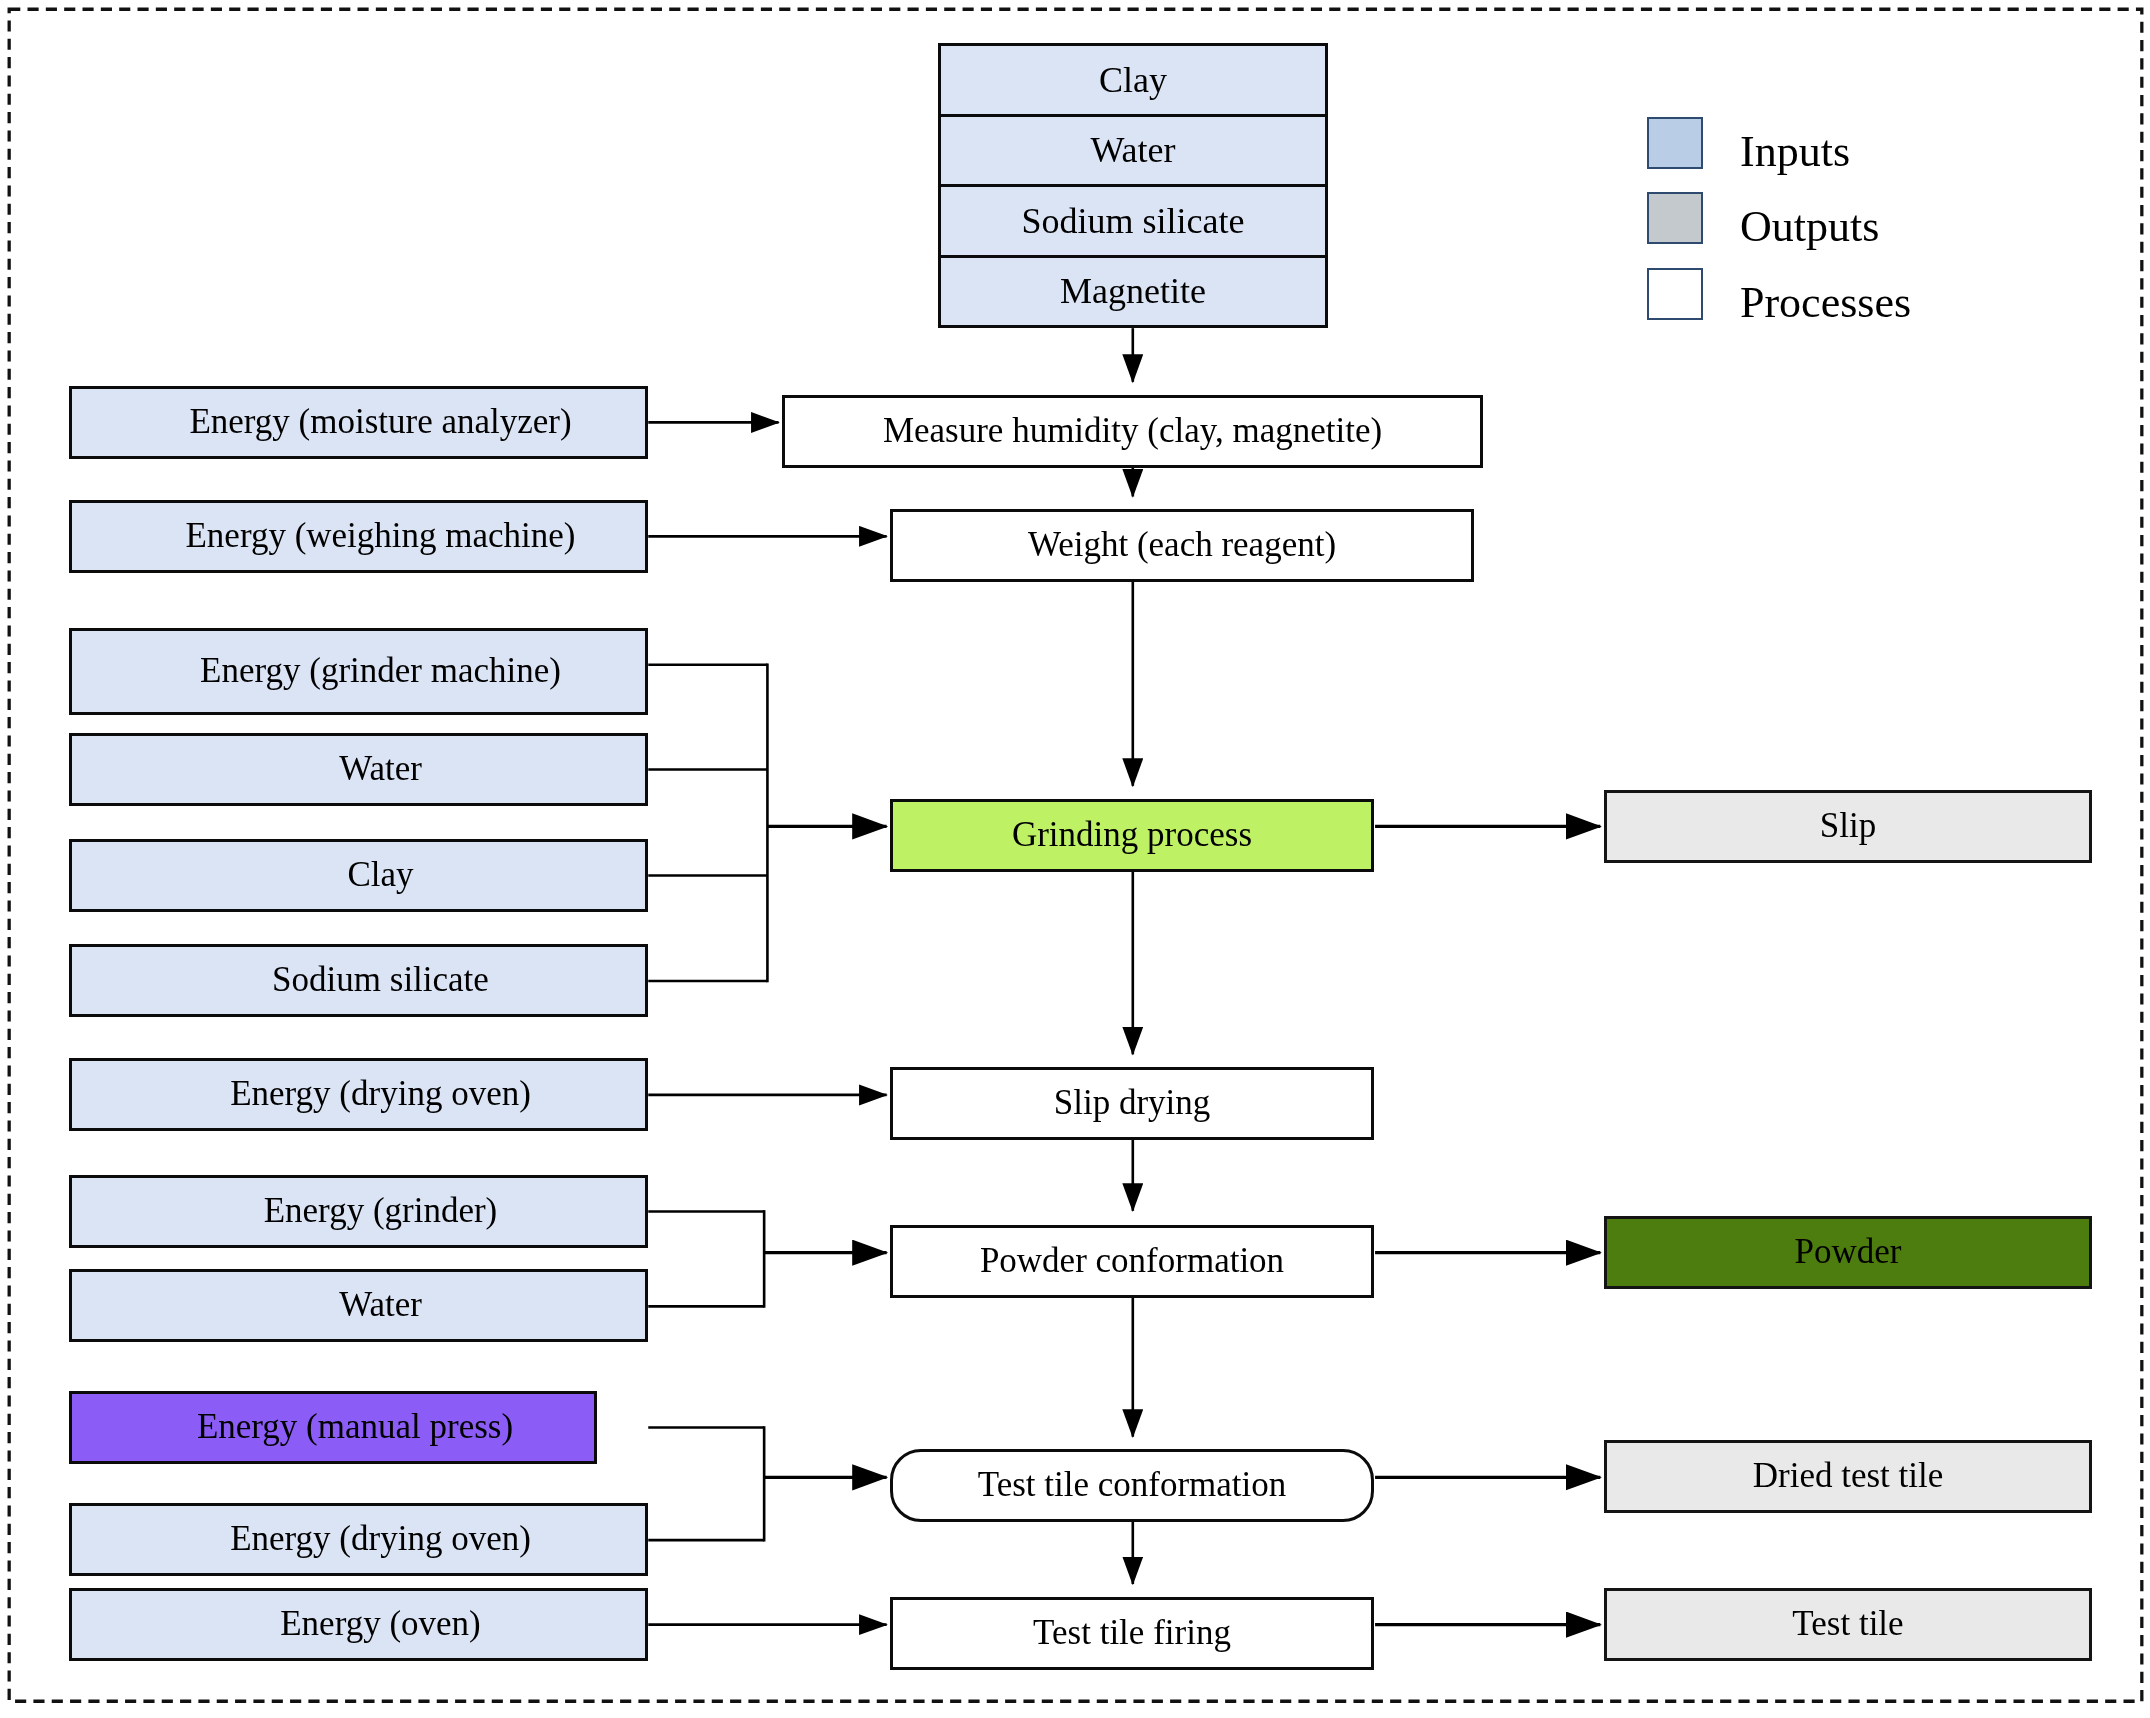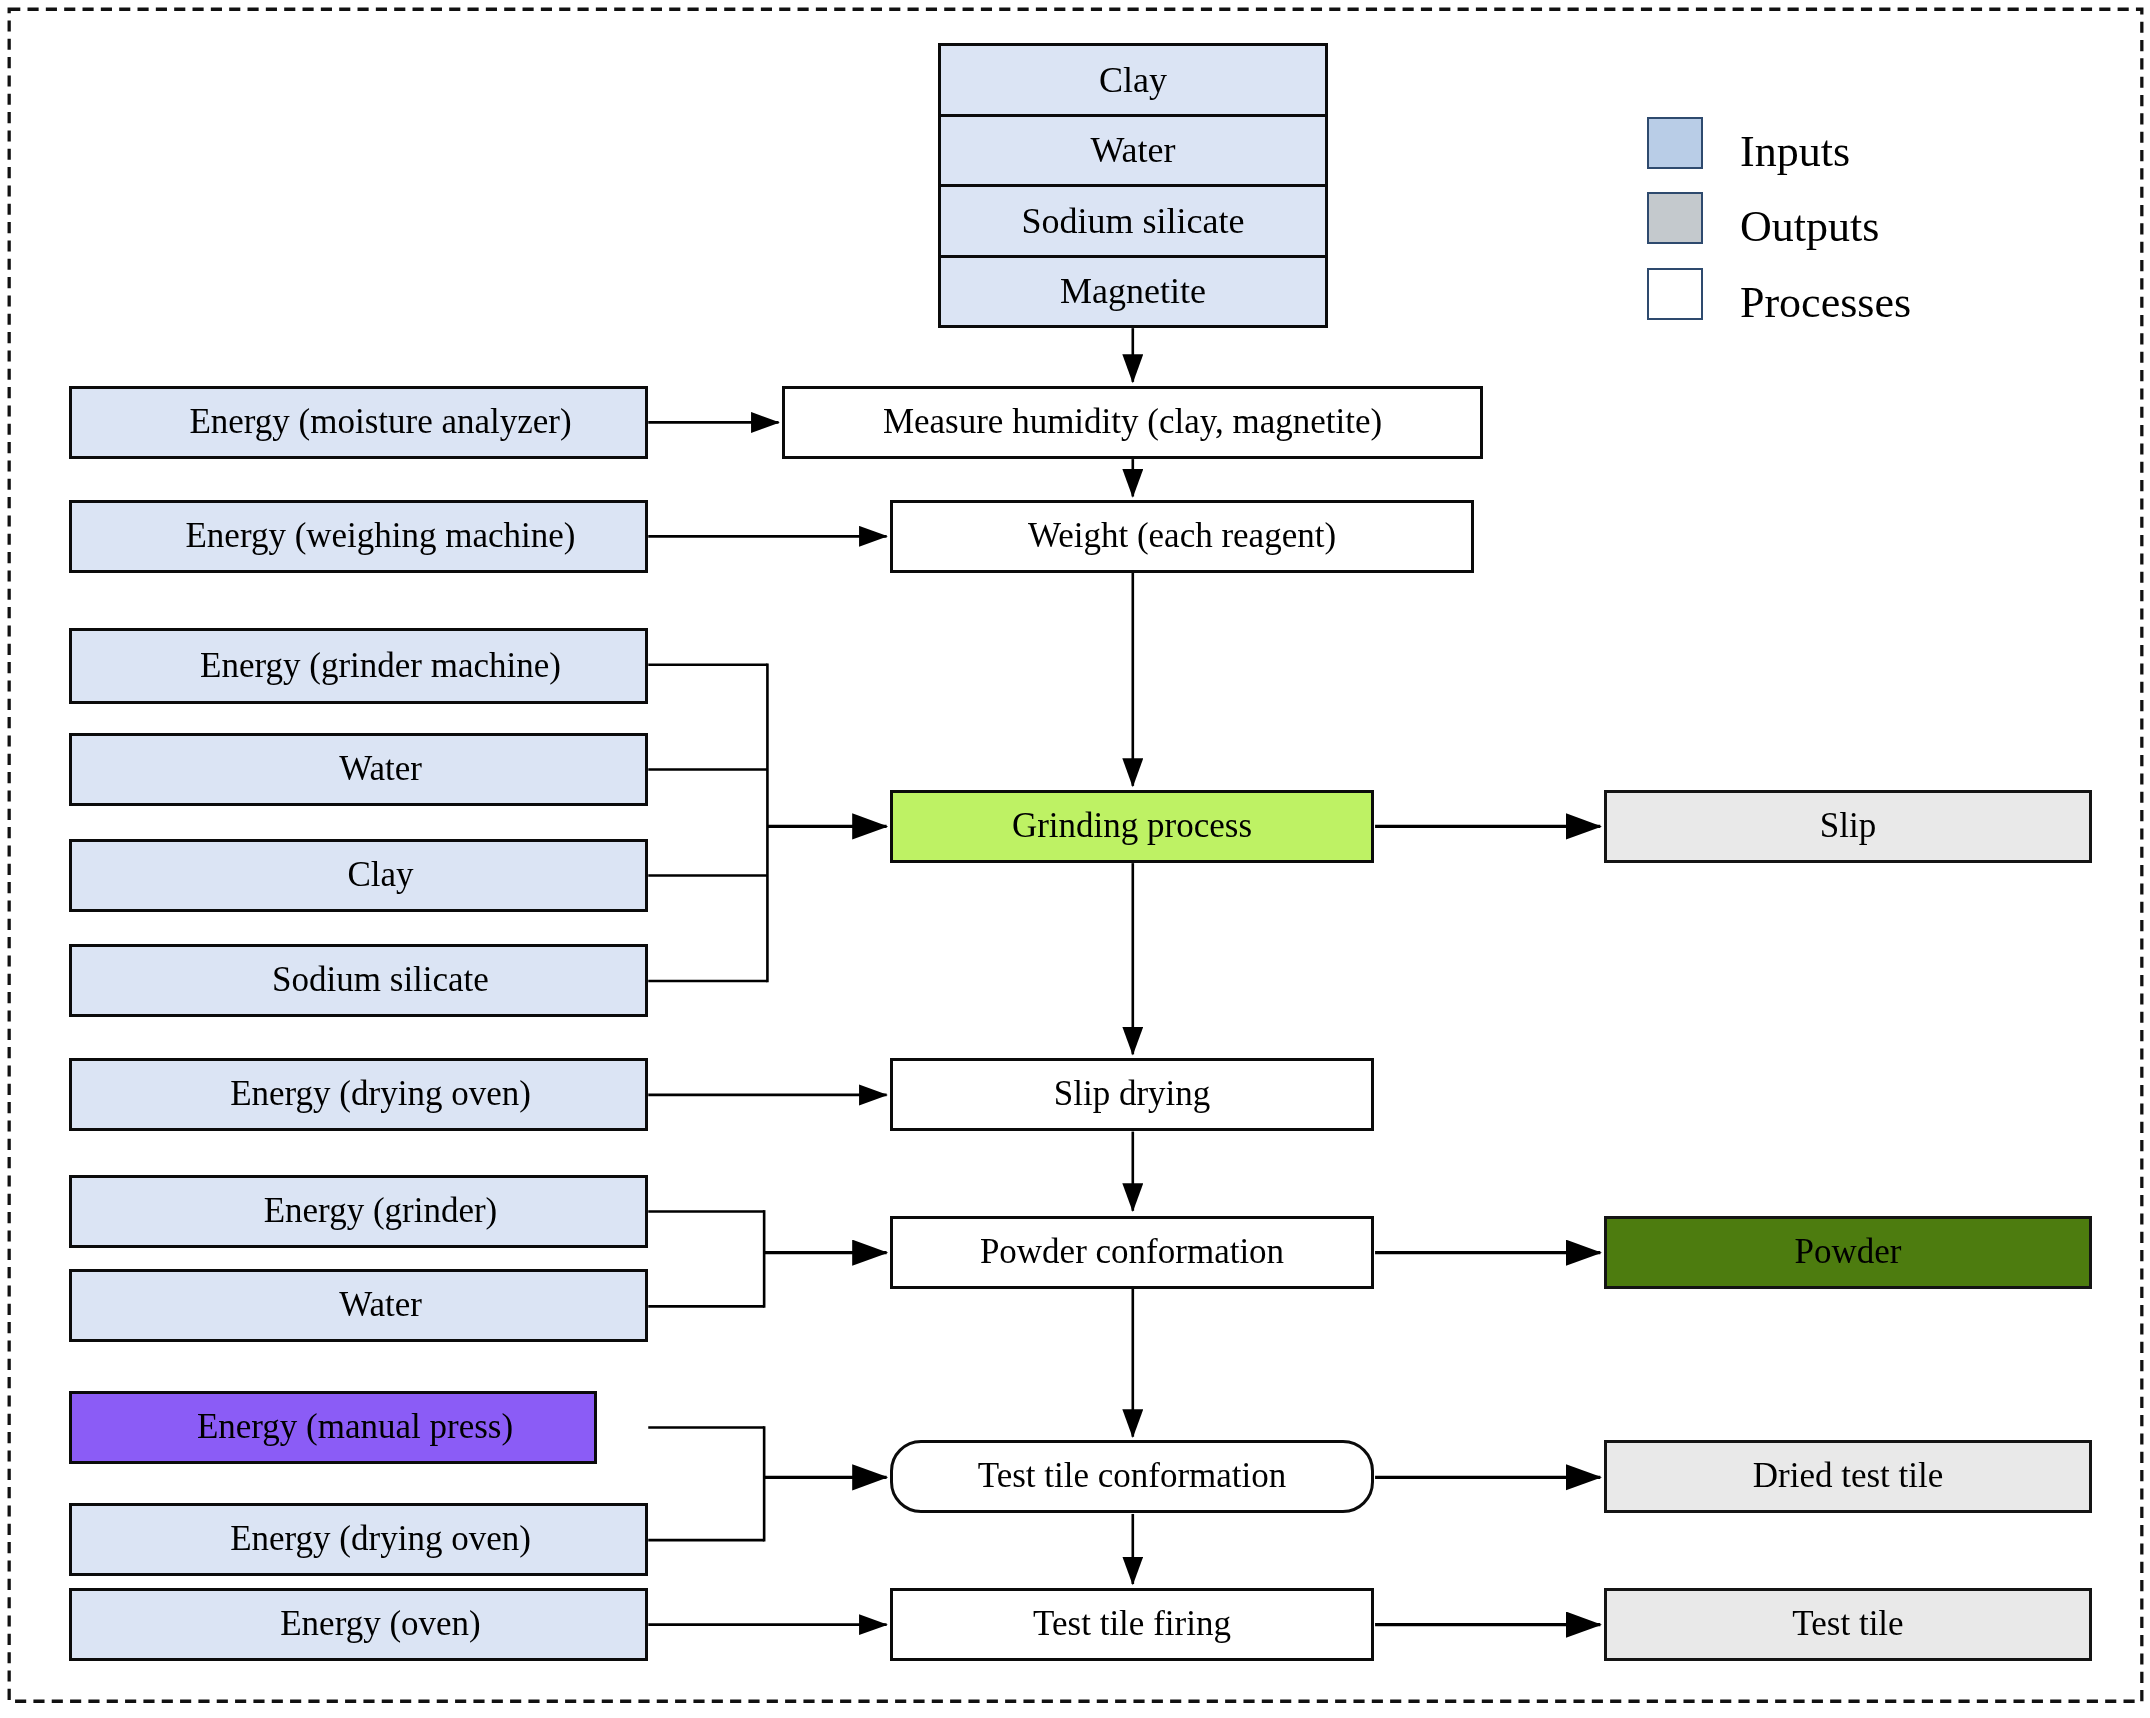--- a/index.html
+++ b/index.html
@@ -8,21 +8,21 @@
     font-family:"Liberation Serif","DejaVu Serif",serif;color:#000;
   }
   .canvas{position:absolute;inset:0;}
   svg.connectors{position:absolute;left:0;top:0;z-index:1;}
   .box{
     position:absolute;z-index:2;display:flex;align-items:center;justify-content:center;
     text-align:center;font-size:35px;line-height:1.1;box-sizing:border-box;
     background:#fff;
   }
   .box.input{border:3.9px solid #0b0b0b;padding-left:44px;}
-  .box.process{border:3.3px solid #0b0b0b;}
+  .box.process{border:3.3px solid #0b0b0b;margin-top:9px;}
   .box.output{border:3.3px solid #141414;}
   .stack{
     position:absolute;left:938px;top:43px;width:390px;height:285px;z-index:2;
     border:3.9px solid #0b0b0b;box-sizing:border-box;display:flex;flex-direction:column;
   }
   .stack-row{
     flex:1;display:flex;align-items:center;justify-content:center;
     font-size:36px;border-bottom:3.9px solid #0b0b0b;box-sizing:border-box;
   }
   .stack-row:last-child{border-bottom:none;}
@@ -106,21 +106,21 @@
       <div class="legend-label">Outputs</div>
     </div>
     <div class="legend-row" style="top:151px;">
       <div class="legend-swatch" style="background: rgb(255, 255, 255);"></div>
       <div class="legend-label">Processes</div>
     </div>
   </div>
 
   <div class="box input" style="left: 69px; top: 386px; width: 579px; height: 73px; background: rgb(219, 228, 244);">Energy (moisture analyzer)</div>
   <div class="box input" style="left: 69px; top: 500px; width: 579px; height: 73px; background: rgb(219, 228, 244);">Energy (weighing machine)</div>
-  <div class="box input" style="left: 69px; top: 628px; width: 579px; height: 76px; background: rgb(219, 228, 244);">Energy (grinder machine)</div>
+  <div class="box input" style="left: 69px; top: 628px; width: 579px; height: 87px; background: rgb(219, 228, 244);">Energy (grinder machine)</div>
   <div class="box input" style="left: 69px; top: 733px; width: 579px; height: 73px; background: rgb(219, 228, 244);">Water</div>
   <div class="box input" style="left: 69px; top: 839px; width: 579px; height: 73px; background: rgb(219, 228, 244);">Clay</div>
   <div class="box input" style="left: 69px; top: 944px; width: 579px; height: 73px; background: rgb(219, 228, 244);">Sodium silicate</div>
   <div class="box input" style="left: 69px; top: 1058px; width: 579px; height: 73px; background: rgb(219, 228, 244);">Energy (drying oven)</div>
   <div class="box input" style="left: 69px; top: 1175px; width: 579px; height: 73px; background: rgb(219, 228, 244);">Energy (grinder)</div>
   <div class="box input" style="left: 69px; top: 1269px; width: 579px; height: 73px; background: rgb(219, 228, 244);">Water</div>
   <div class="box input" style="left: 69px; top: 1391px; width: 528px; height: 73px; background: #8b5cf6;">Energy (manual press)</div>
   <div class="box input" style="left: 69px; top: 1503px; width: 579px; height: 73px; background: rgb(219, 228, 244);">Energy (drying oven)</div>
   <div class="box input" style="left: 69px; top: 1588px; width: 579px; height: 73px; background: rgb(219, 228, 244);">Energy (oven)</div>
 

